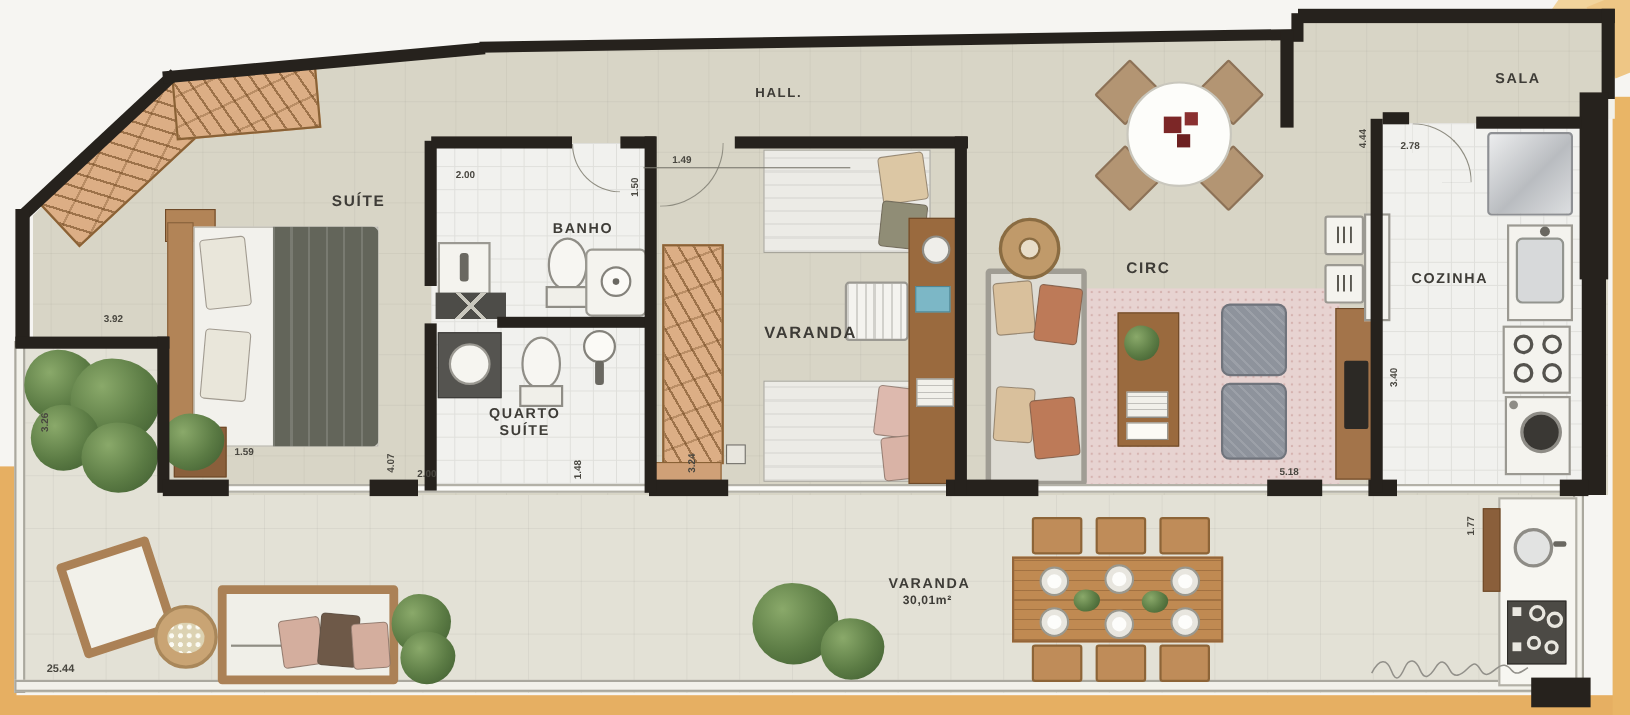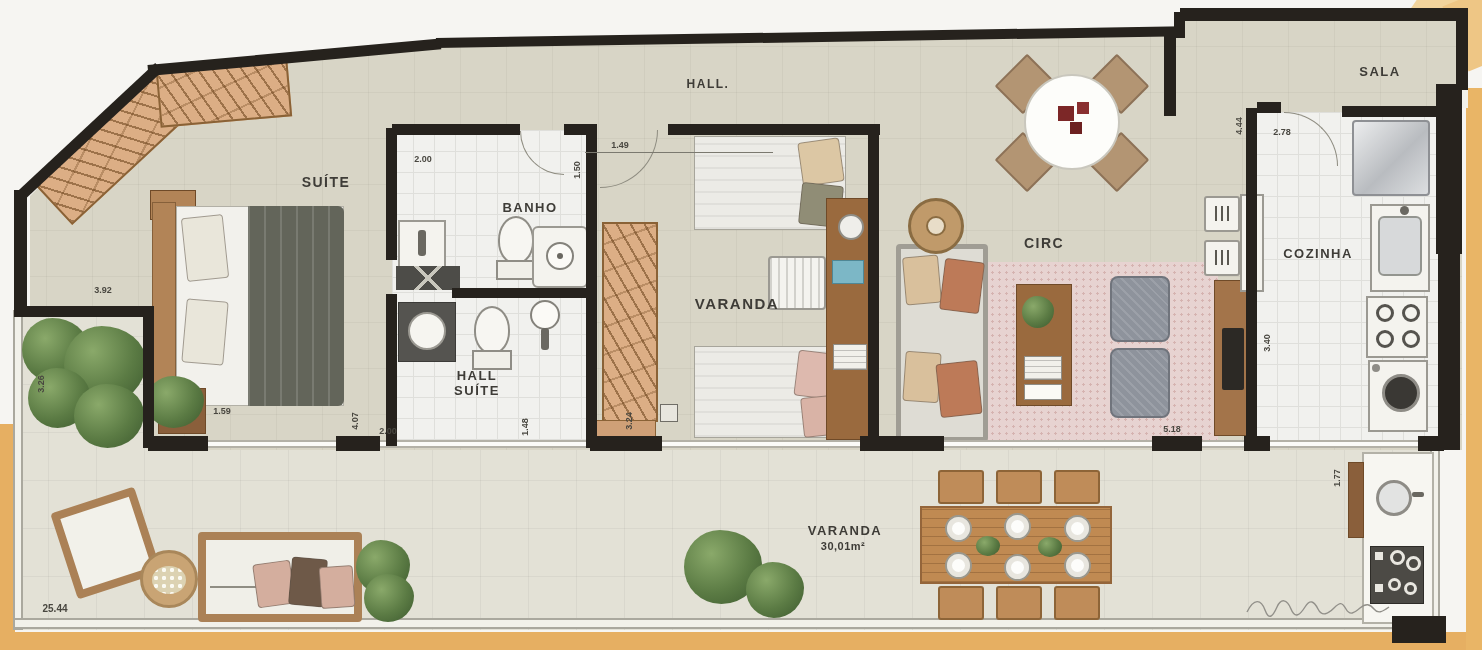--- a/index.html
+++ b/index.html
@@ -252,21 +252,21 @@
   <div class="w" style="left:1246px;top:108px;width:11px;height:340px"></div>
   <div class="w" style="left:1257px;top:102px;width:24px;height:11px"></div>
   <div class="w" style="left:1342px;top:106px;width:96px;height:11px"></div>
   <div class="arc" style="left:1284px;top:112px;width:54px;height:54px;border-width:1px 1px 0 0;border-radius:0 100% 0 0"></div>
   <div class="win" style="left:1456px;top:84px;width:12px;height:24px;border:none;background:#f2f1ea"></div>
 
   <div style="left:585px;top:152px;width:188px;height:1px;background:#7b796f;z-index:6"></div>
 
   <div class="room-label" style="left:326px;top:182px;font-size:14px">SUÍTE</div>
   <div class="room-label" style="left:530px;top:207px;font-size:13px">BANHO</div>
-  <div class="room-label" style="left:477px;top:384px;font-size:13px;white-space:normal;width:84px;text-align:center;line-height:1.15">HALL SUÍTE</div>
+  <div class="room-label" style="left:477px;top:384px;font-size:13px;white-space:normal;width:84px;text-align:center;line-height:1.15">QUARTO SUÍTE</div>
   <div class="room-label" style="left:708px;top:84px;font-size:12px">HALL.</div>
   <div class="room-label" style="left:737px;top:303px;font-size:15px">VARANDA</div>
   <div class="room-label" style="left:1044px;top:243px;font-size:14px">CIRC</div>
   <div class="room-label" style="left:1380px;top:71px;font-size:13px">SALA</div>
   <div class="room-label" style="left:1318px;top:253px;font-size:13px">COZINHA</div>
   <div class="room-label" style="left:845px;top:530px;font-size:13px">VARANDA</div>
   <div class="room-label" style="left:843px;top:546px;font-size:11px;letter-spacing:.5px">30,01m²</div>
 
   <div class="dim" style="left:423px;top:159px">2.00</div>
   <div class="dim v" style="left:577px;top:170px">1.50</div>

